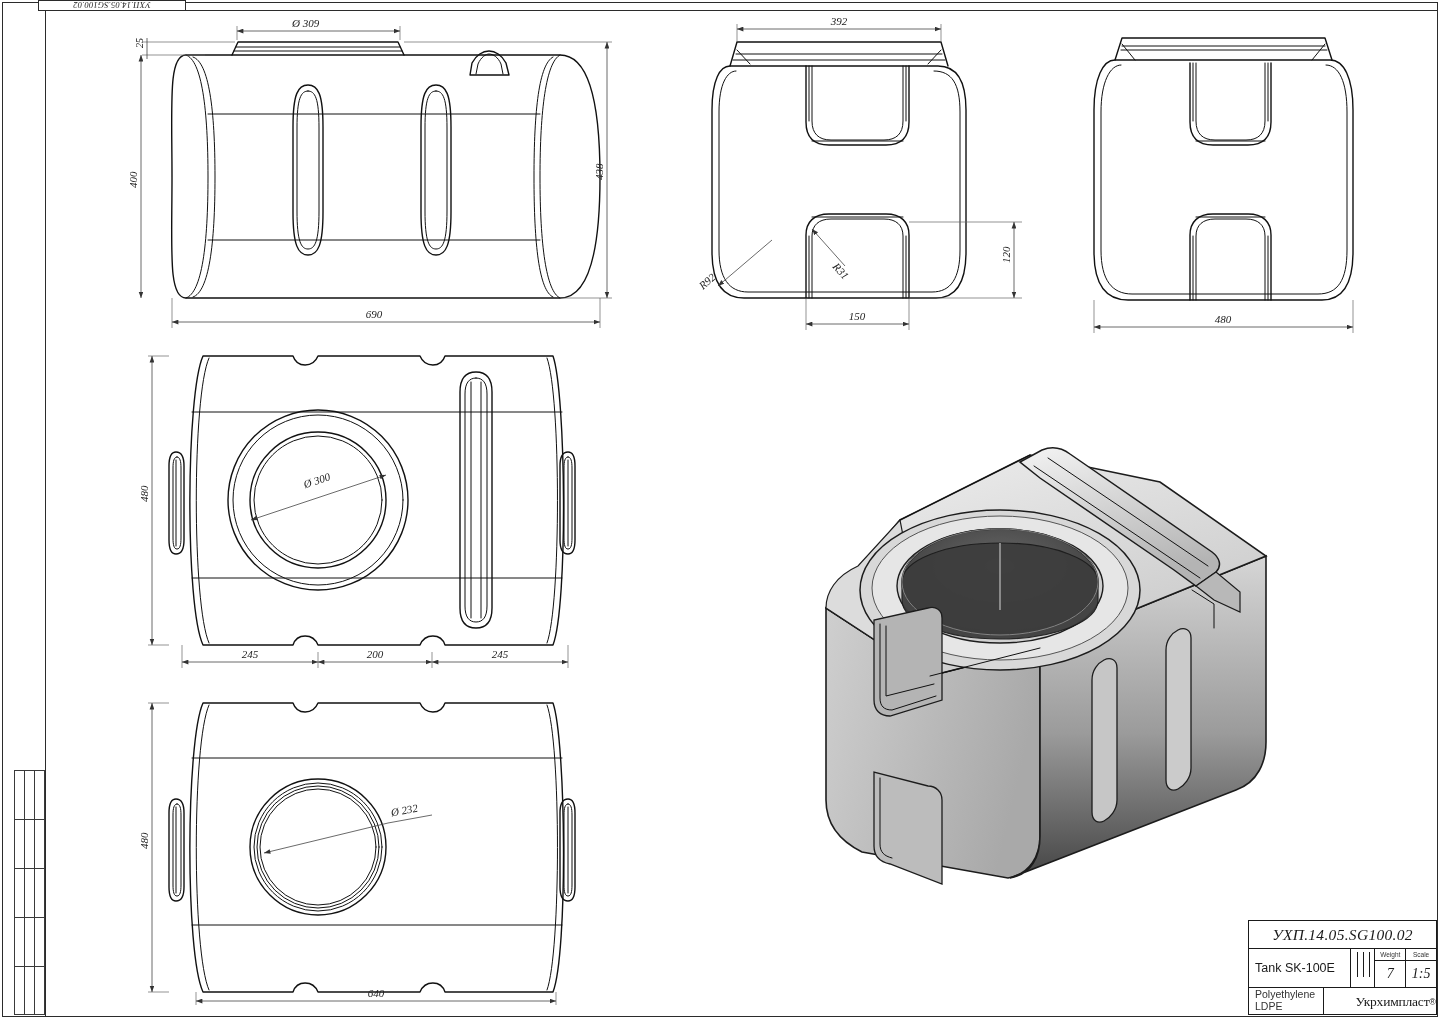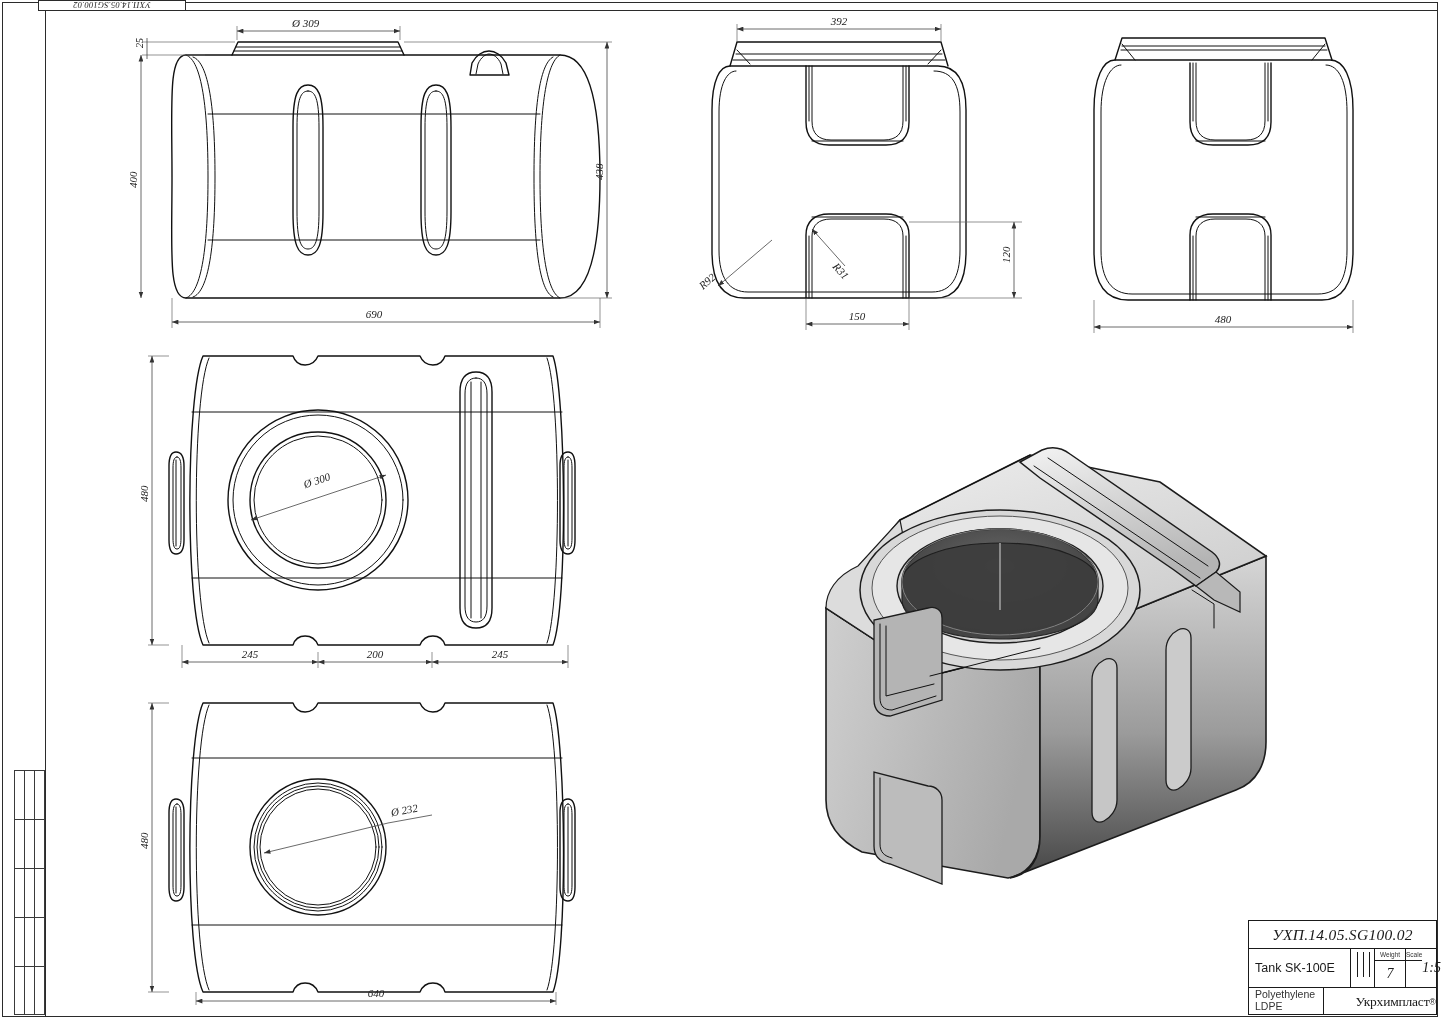--- a/index.html
+++ b/index.html
@@ -41,21 +41,21 @@
   .tb-mid{position:absolute;left:0;top:28px;width:100%;height:39px;
           border-bottom:1.4px solid #1a1a1a;box-sizing:border-box;display:flex;}
   .tb-name{width:103px;height:100%;border-right:1.3px solid #1a1a1a;box-sizing:border-box;
            display:flex;align-items:center;padding-left:6px;}
   .tb-name span{font-size:12.5px;}
   .tb-ticks{width:24px;height:100%;border-right:1.3px solid #1a1a1a;box-sizing:border-box;
             position:relative;}
   .tb-ticks i{position:absolute;top:3px;bottom:10px;border-left:1.1px solid #1a1a1a;}
   .tb-wt{width:31px;height:100%;border-right:1.3px solid #1a1a1a;box-sizing:border-box;
          display:flex;flex-direction:column;}
-  .tb-sc{width:30px;height:100%;box-sizing:border-box;display:flex;}
+  .tb-sc{width:30px;height:100%;box-sizing:border-box;display:flex;flex-direction:column;}
   .tb-hdr{height:11px;border-bottom:1.1px solid #1a1a1a;display:flex;align-items:center;
           justify-content:center;font-size:6.5px;color:#333;}
   .tb-val{flex:1;display:flex;align-items:center;justify-content:center;
           font-family:"Liberation Serif",serif;font-style:italic;font-size:14px;}
   .tb-bot{position:absolute;left:0;top:67px;width:100%;height:27px;display:flex;}
   .tb-mat{width:103px;height:100%;border-right:1.3px solid #1a1a1a;box-sizing:border-box;
           display:flex;padding-left:6px;}
   .tb-mat span{font-size:10.5px;color:#333;}
   .tb-logo{flex:1;height:100%;display:flex;align-items:center;justify-content:center;
            position:relative;margin-left:32px;}

